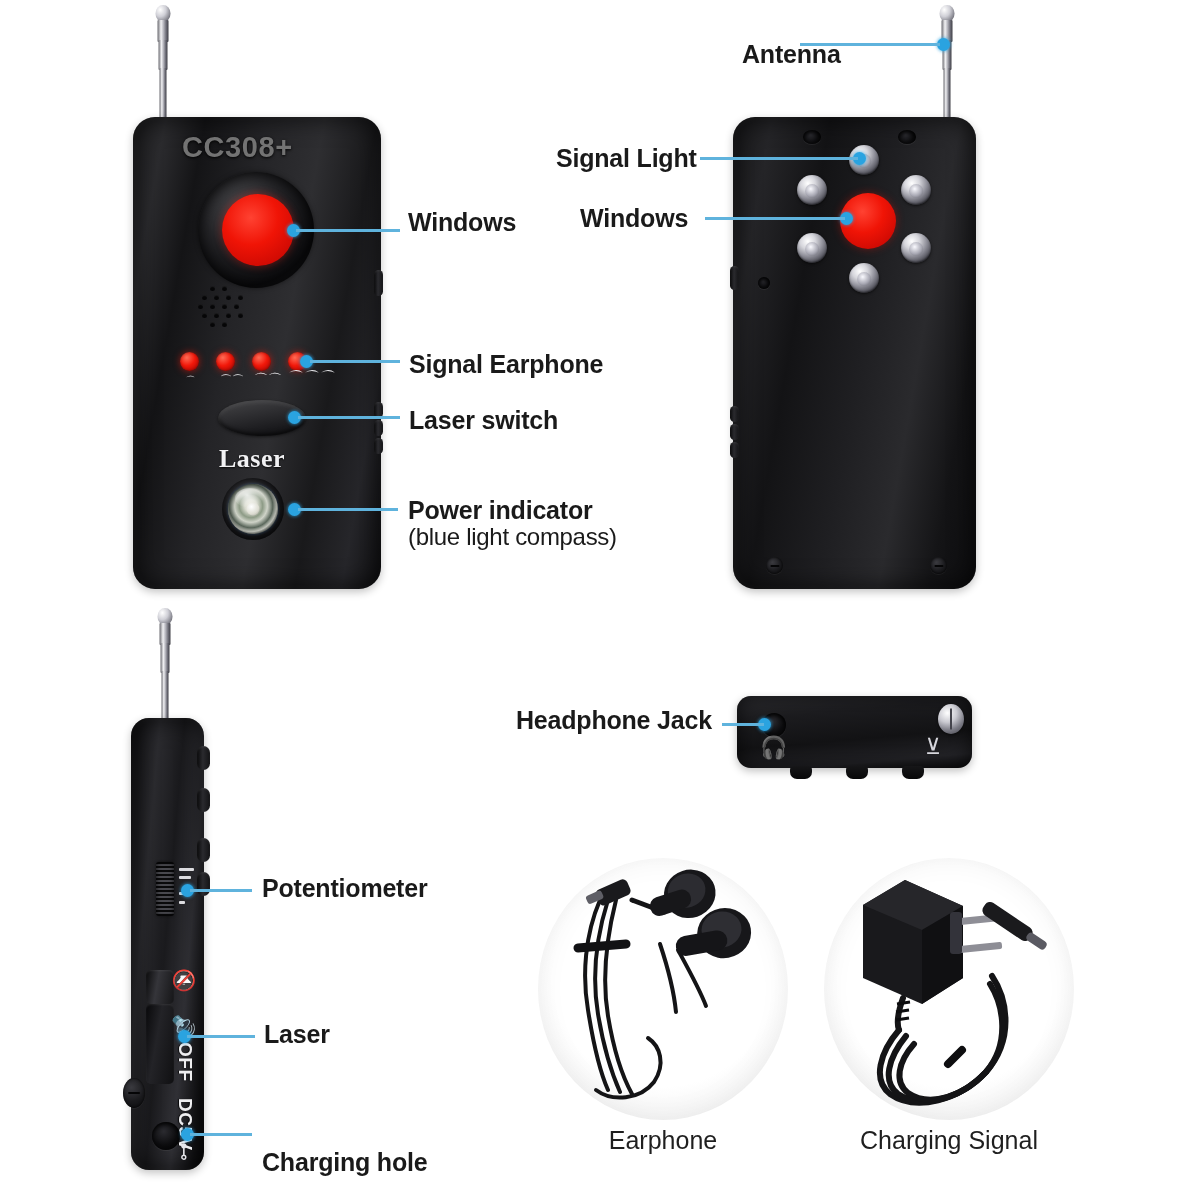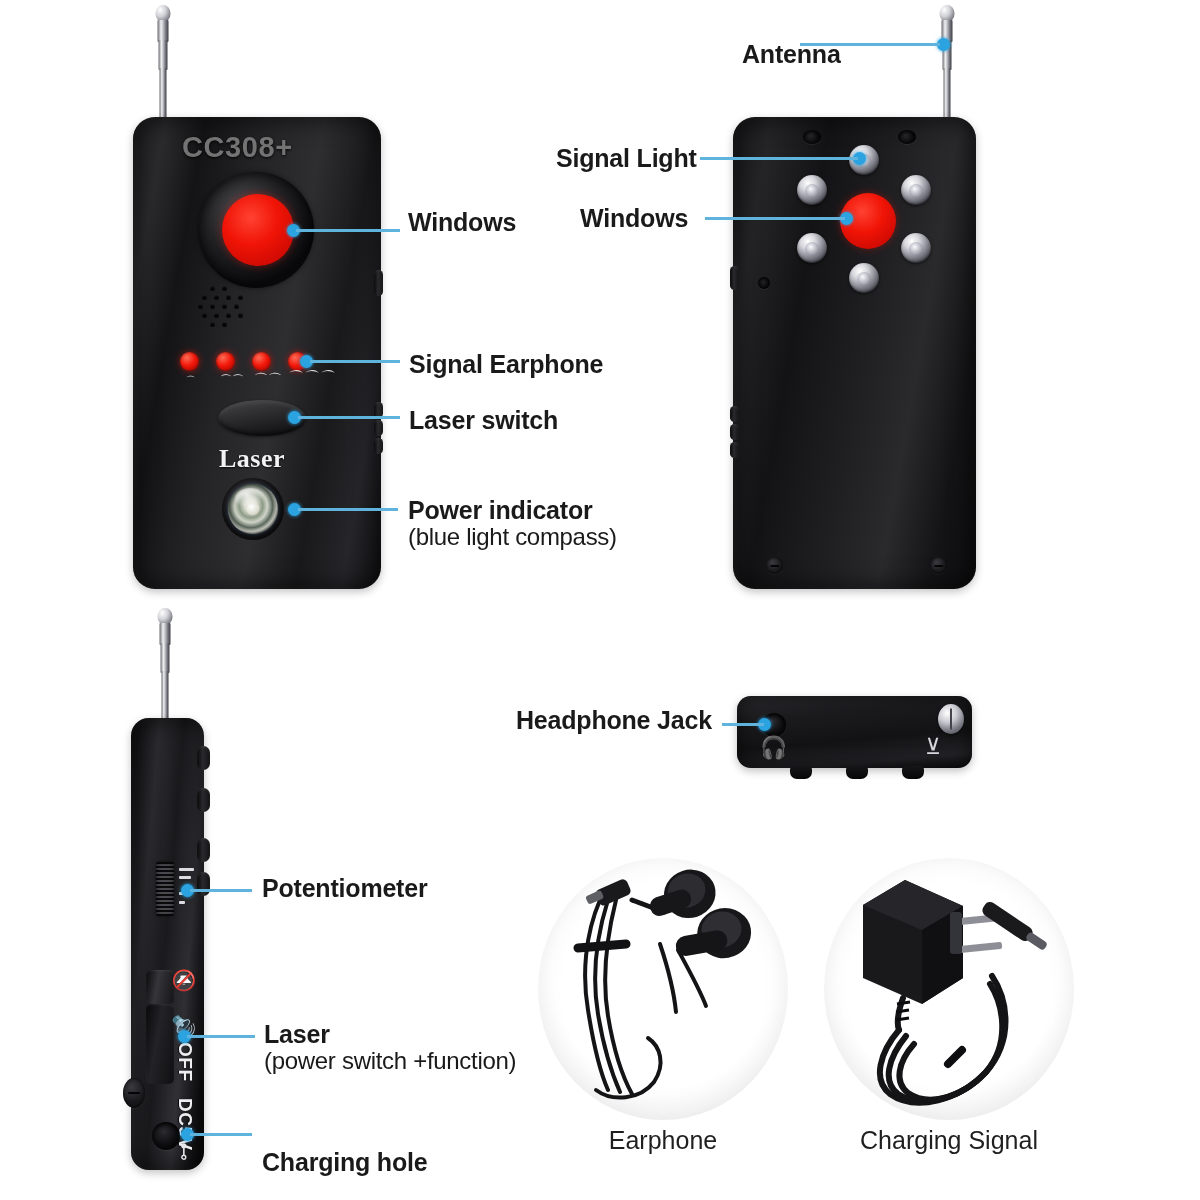--- a/index.html
+++ b/index.html
@@ -418,21 +418,20 @@
     <div class="leader-dot" style="left:181px; top:884px;"></div>
     <div class="leader" style="left:190px; top:889px; width:62px;"></div>
     <div class="callout-label" style="left:262px; top:874px;">
       <span>Potentiometer</span>
     </div>
 
     <div class="leader-dot" style="left:178px; top:1030px;"></div>
     <div class="leader" style="left:187px; top:1035px; width:68px;"></div>
     <div class="callout-label" style="left:264px; top:1020px;">
       <span>Laser</span>
-      <span class="sub">(power switch +function)</span>
     </div>
 
     <div class="leader-dot" style="left:181px; top:1128px;"></div>
     <div class="leader" style="left:190px; top:1133px; width:62px;"></div>
     <div class="callout-label" style="left:262px; top:1148px;">Charging hole</div>
   </div>
 
   <div>
     <div class="topedge" style="left:737px; top:696px; width:235px; height:72px;"></div>
 

